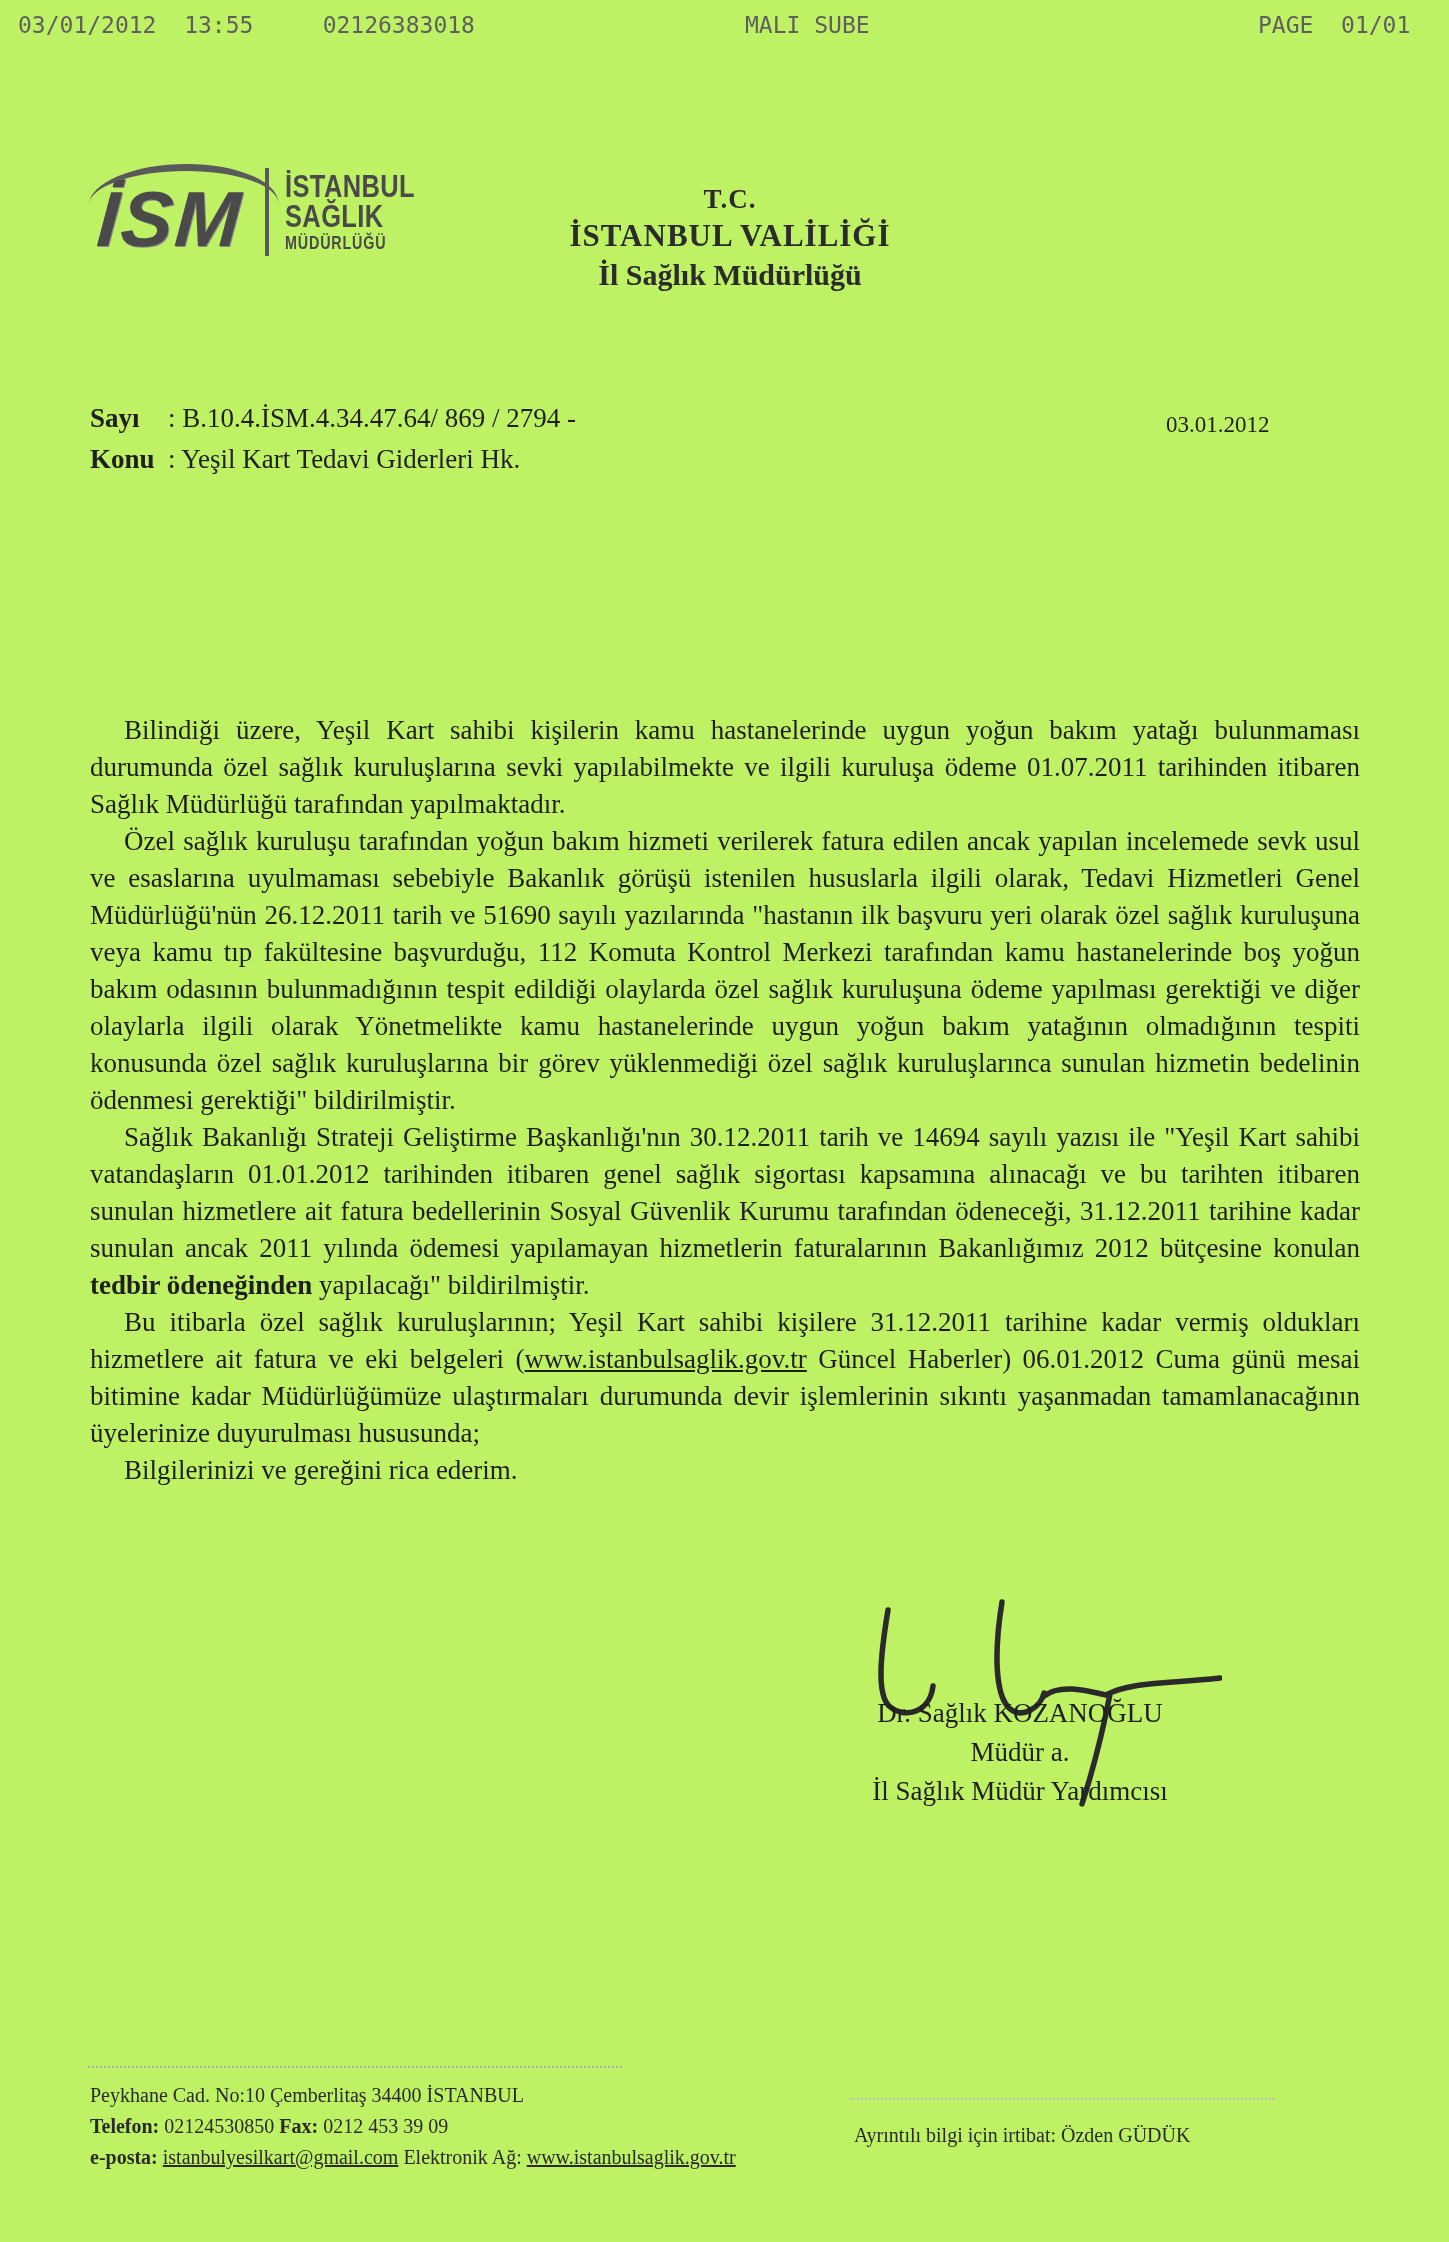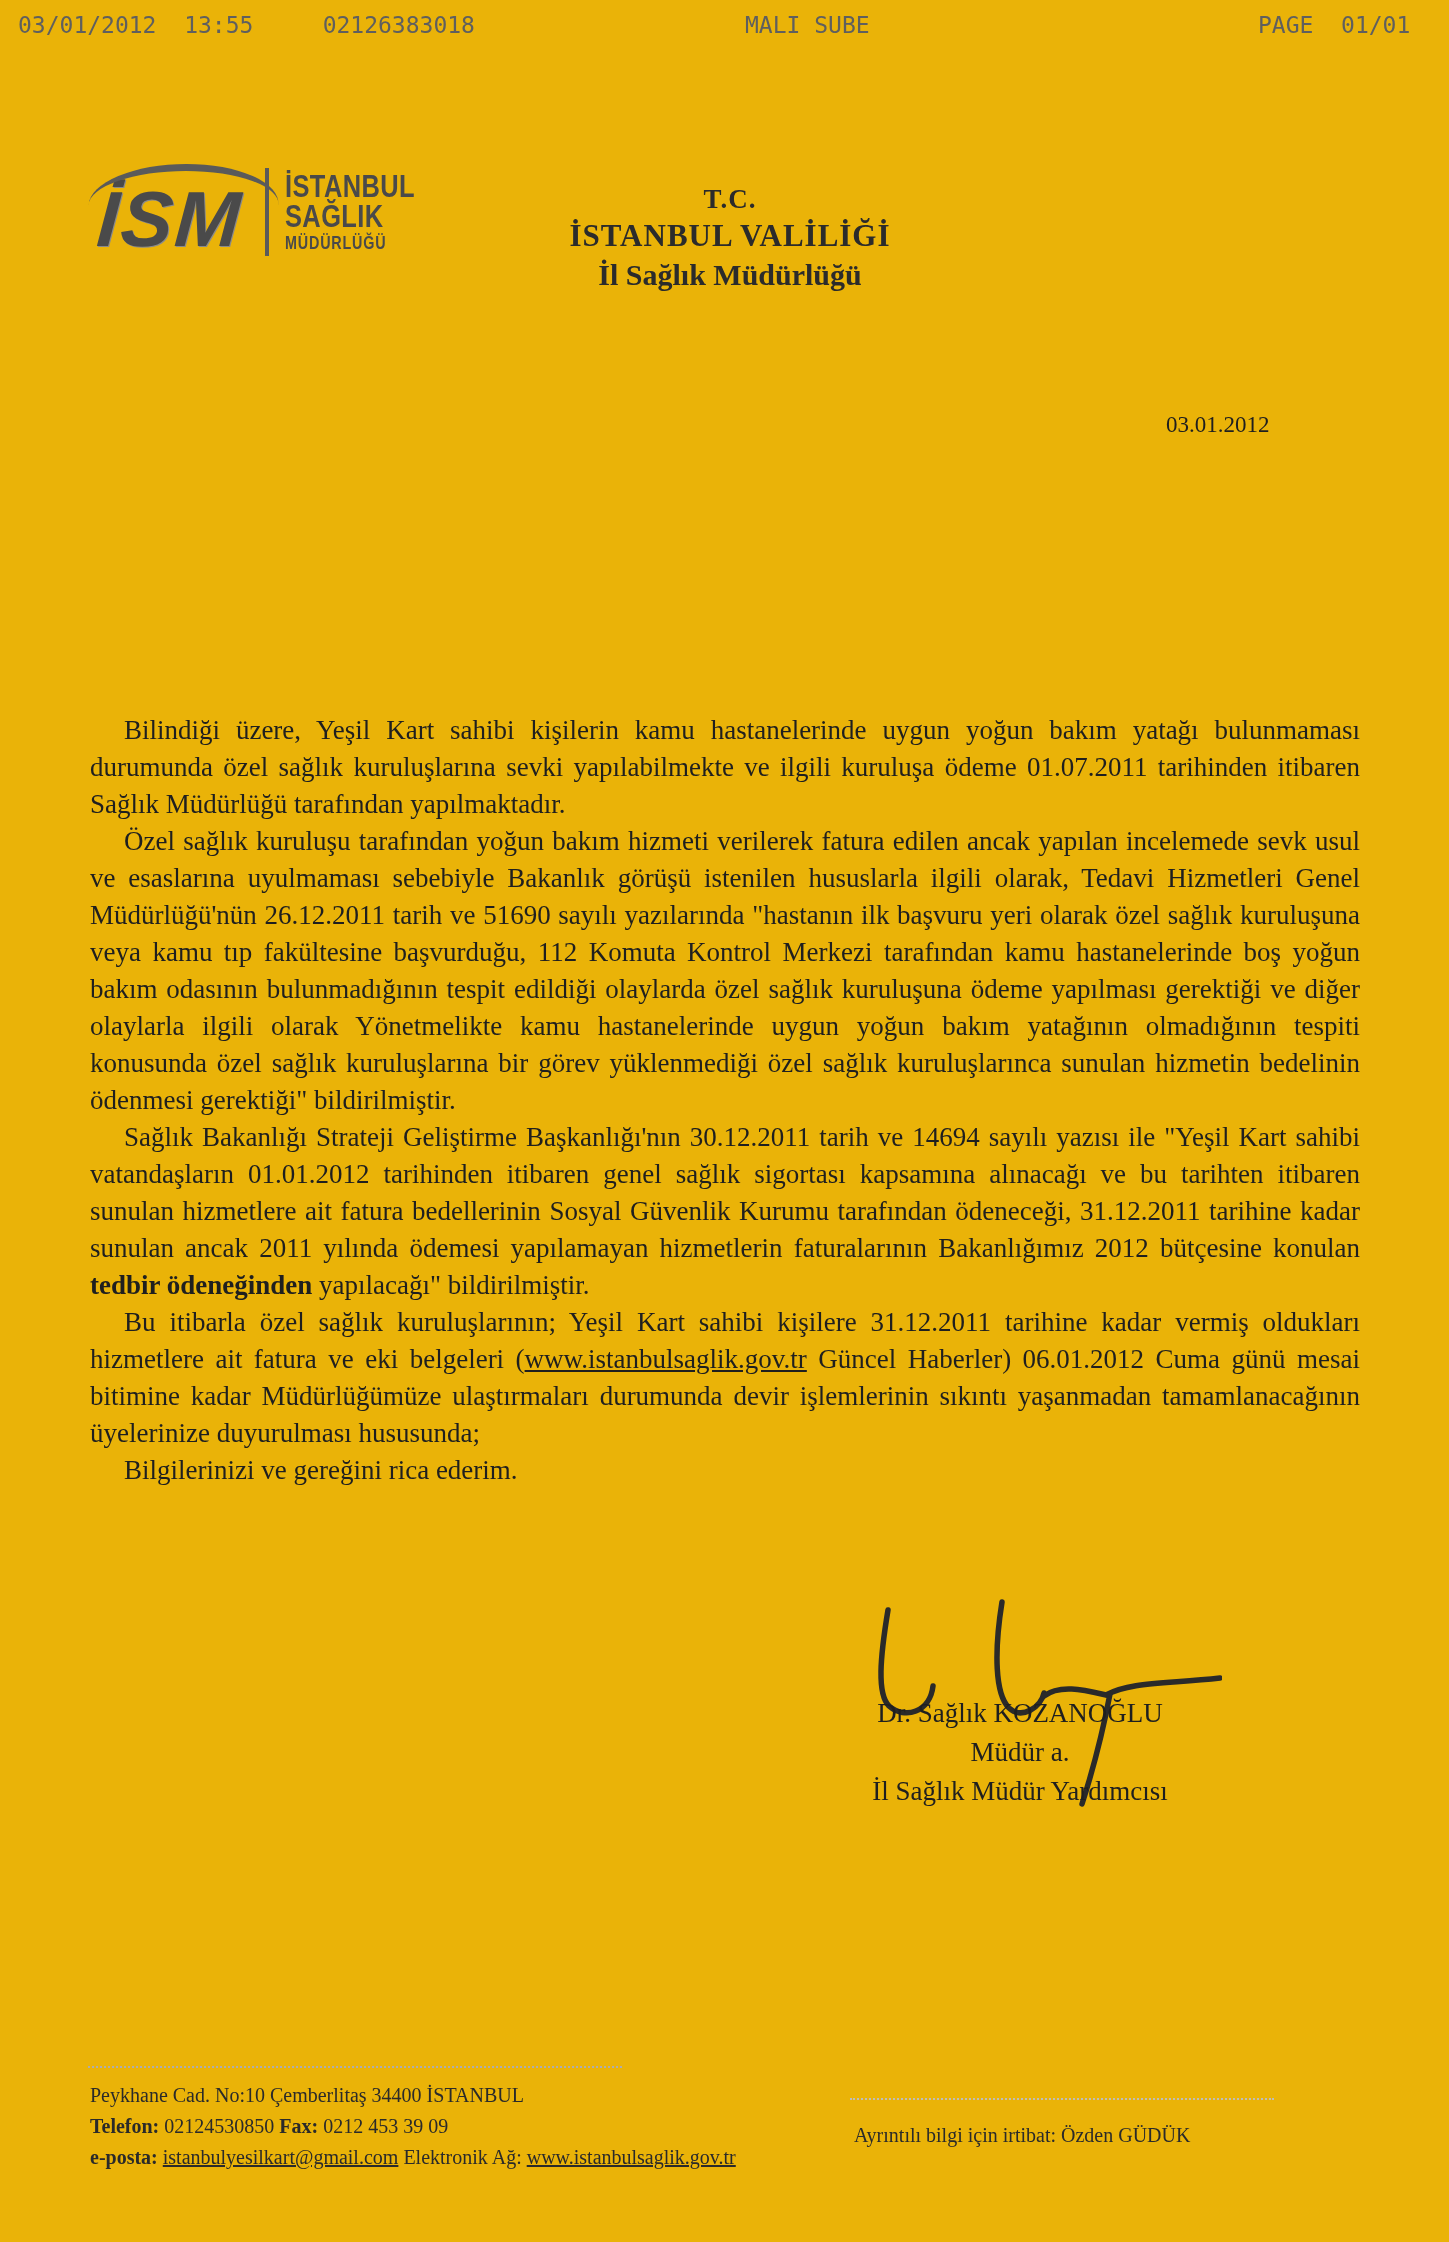--- a/index.html
+++ b/index.html
@@ -1,20 +1,20 @@
 <!DOCTYPE html>
 <html lang="tr"><head>
 <meta charset="utf-8">
 <style>
   html,body{margin:0;padding:0;background:#e8e8e8;}
   .page{
     position:relative;
     width:1449px;height:2242px;
     margin:0 auto;
-    background:#eab308;
+    background:#bef264;
     font-family:"Liberation Serif", serif;
     color:#1f1f1f;
     overflow:hidden;
   }
 
   
   .faxline{position:absolute;top:12px;left:0;width:100%;height:34px;
     font-family:"DejaVu Sans Mono", monospace;font-size:23px;color:#5f5f5f;white-space:pre;}
   .fax-left{position:absolute;left:18px;top:0;}
   .fax-center{position:absolute;left:745px;top:0;}
@@ -109,20 +109,30 @@
     </div>
   </div>
 
   <div class="letterhead">
     <div class="lh1">T.C.</div>
     <div class="lh2">İSTANBUL VALİLİĞİ</div>
     <div class="lh3">İl Sağlık Müdürlüğü</div>
   </div>
 
 
+  <div class="meta">
+    <div class="meta-row">
+      <span class="meta-lbl">Sayı</span>
+      <span class="meta-val">: B.10.4.İSM.4.34.47.64/ 869 / 2794 -</span>
+    </div>
+    <div class="meta-row">
+      <span class="meta-lbl">Konu</span>
+      <span class="meta-val">: Yeşil Kart Tedavi Giderleri Hk.</span>
+    </div>
+  </div>
   <div class="doc-date">03.01.2012</div>
 
 
   <div class="body-text">
     <p>Bilindiği üzere, Yeşil Kart sahibi kişilerin kamu hastanelerinde uygun yoğun bakım yatağı bulunmaması durumunda özel sağlık kuruluşlarına sevki yapılabilmekte ve ilgili kuruluşa ödeme 01.07.2011 tarihinden itibaren Sağlık Müdürlüğü tarafından yapılmaktadır.</p>
     <p>Özel sağlık kuruluşu tarafından yoğun bakım hizmeti verilerek fatura edilen ancak yapılan incelemede sevk usul ve esaslarına uyulmaması sebebiyle Bakanlık görüşü istenilen hususlarla ilgili olarak, Tedavi Hizmetleri Genel Müdürlüğü'nün 26.12.2011 tarih ve 51690 sayılı yazılarında "hastanın ilk başvuru yeri olarak özel sağlık kuruluşuna veya kamu tıp fakültesine başvurduğu, 112 Komuta Kontrol Merkezi tarafından kamu hastanelerinde boş yoğun bakım odasının bulunmadığının tespit edildiği olaylarda özel sağlık kuruluşuna ödeme yapılması gerektiği ve diğer olaylarla ilgili olarak Yönetmelikte kamu hastanelerinde uygun yoğun bakım yatağının olmadığının tespiti konusunda özel sağlık kuruluşlarına bir görev yüklenmediği özel sağlık kuruluşlarınca sunulan hizmetin bedelinin ödenmesi gerektiği" bildirilmiştir.</p>
     <p><span>Sağlık Bakanlığı Strateji Geliştirme Başkanlığı'nın 30.12.2011 tarih ve 14694 sayılı yazısı ile "Yeşil Kart sahibi vatandaşların 01.01.2012 tarihinden itibaren genel sağlık sigortası kapsamına alınacağı ve bu tarihten itibaren sunulan hizmetlere ait fatura bedellerinin Sosyal Güvenlik Kurumu tarafından ödeneceği, 31.12.2011 tarihine kadar sunulan ancak 2011 yılında ödemesi yapılamayan hizmetlerin faturalarının Bakanlığımız 2012 bütçesine konulan </span><span class="b">tedbir ödeneğinden</span><span> yapılacağı" bildirilmiştir.</span></p>
     <p><span>Bu itibarla özel sağlık kuruluşlarının; Yeşil Kart sahibi kişilere 31.12.2011 tarihine kadar vermiş oldukları hizmetlere ait fatura ve eki belgeleri (</span><span class="u">www.istanbulsaglik.gov.tr</span><span> Güncel Haberler) 06.01.2012 Cuma günü mesai bitimine kadar Müdürlüğümüze ulaştırmaları durumunda devir işlemlerinin sıkıntı yaşanmadan tamamlanacağının üyelerinize duyurulması hususunda;</span></p>
     <p class="closing">Bilgilerinizi ve gereğini rica ederim.</p>
   </div>

